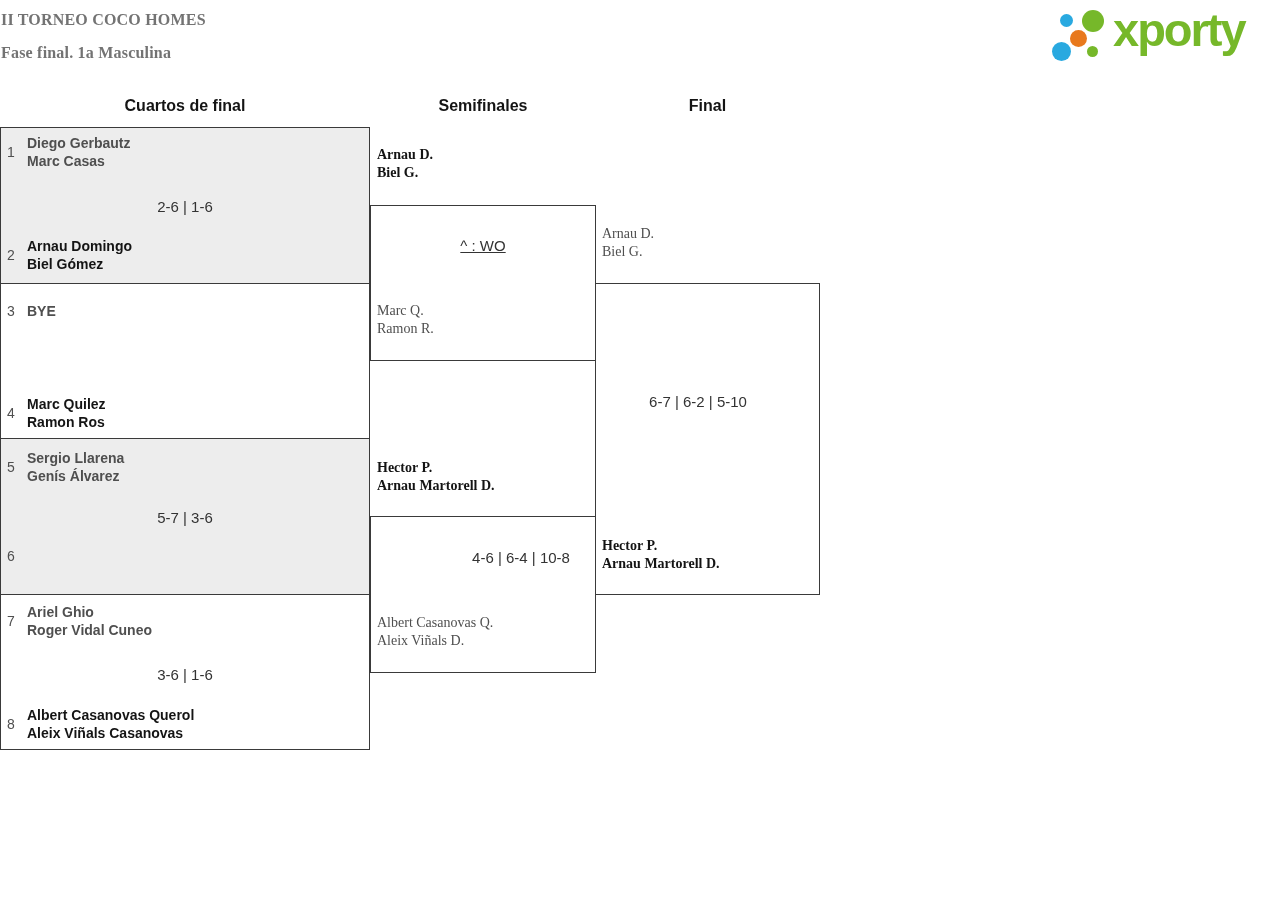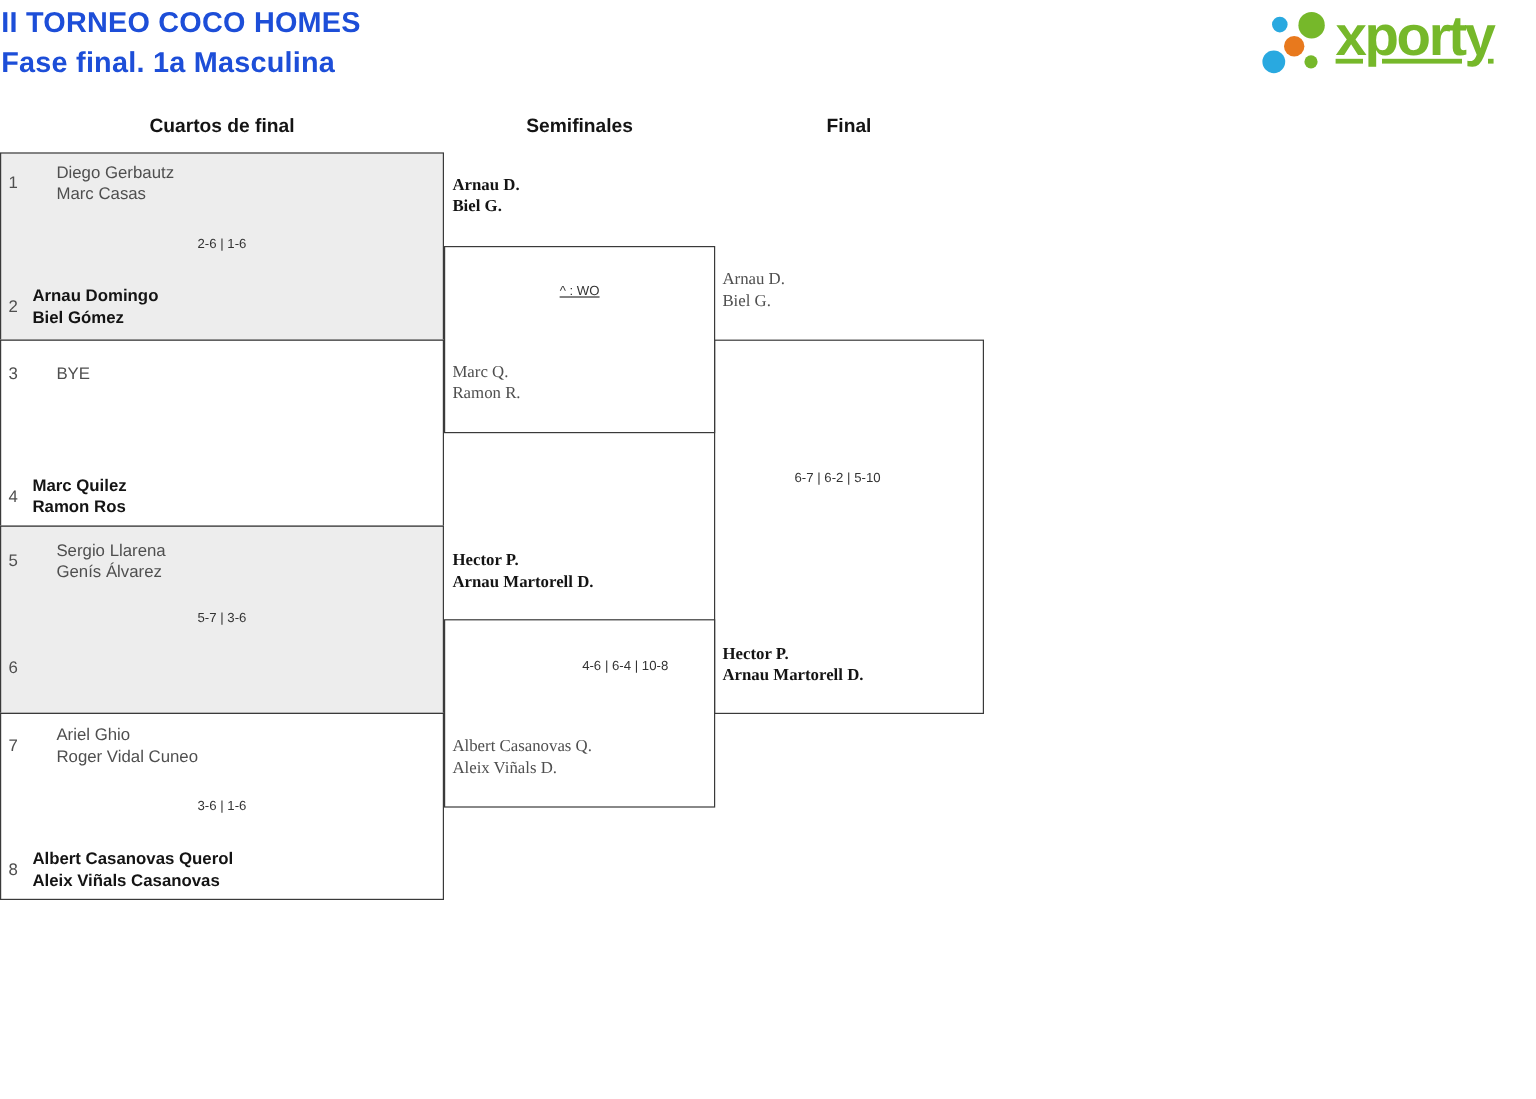--- a/index.html
+++ b/index.html
@@ -11,44 +11,44 @@
     height: 916px;
     background: #ffffff;
     overflow: hidden;
   }
 
   
   .title {
     position: absolute;
     left: 1px;
     top: 3px;
-    font-size: 24px;
+    font-size: 16px;
     font-weight: 700;
     line-height: 33px;
-    color: #1d4ed8;
+    color: #737373;
     letter-spacing: 0.2px;
+    font-family: Liberation Serif, serif;
   }
 
   
   .logo { position: absolute; left: 1045px; top: 0; width: 235px; height: 70px; }
   .dot { position: absolute; border-radius: 50%; }
   .dot-blue-sm   { left: 15px; top: 14px; width: 13px; height: 13px; background: #29a9e0; }
   .dot-green-lg  { left: 37px; top: 10px; width: 22px; height: 22px; background: #76b82a; }
   .dot-orange    { left: 25px; top: 30px; width: 17px; height: 17px; background: #e8791d; }
   .dot-blue-lg   { left:  7px; top: 42px; width: 19px; height: 19px; background: #29a9e0; }
   .dot-green-sm  { left: 42px; top: 46px; width: 11px; height: 11px; background: #76b82a; }
   .logo-text {
     position: absolute;
     left: 68px;
     top: 2px;
     font-size: 47px;
     font-weight: 700;
     letter-spacing: -2px;
     color: #76b82a;
-    text-decoration: underline;
   }
 
   
   .round-header {
     position: absolute;
     top: 97px;
     text-align: center;
     font-size: 16px;
     font-weight: 700;
     color: #141414;
@@ -79,21 +79,21 @@
     align-items: center;
   }
   .seed {
     width: 20px;
     flex: 0 0 20px;
     font-size: 14px;
     color: #4f4f4f;
   }
   .names { font-size: 14px; line-height: 18px; }
   .names span { display: block; }
-  .p-normal .names { color: #4f4f4f; font-weight: 400; margin-left: 20px; }
+  .p-normal .names { color: #4f4f4f; font-weight: 700; }
   .p-winner .names { color: #141414; font-weight: 700; }
 
   .adv {
     position: absolute;
     font-size: 14px;
     line-height: 18px;
   }
   .adv span { display: block; font-family: Liberation Serif, serif; }
   .adv.p-normal { color: #4f4f4f; font-weight: 400; }
   .adv.p-winner { color: #141414; font-weight: 700; }
@@ -107,21 +107,21 @@
   .a-sf1b { left: 377px; top: 302px; }
   .a-sf2a { left: 377px; top: 459px; }
   .a-sf2b { left: 377px; top: 614px; }
   .a-fa   { left: 602px; top: 225px; }
   .a-fb   { left: 602px; top: 537px; }
 
   
   .score {
     position: absolute;
     text-align: center;
-    font-size: 11px;
+    font-size: 15px;
     color: #333333;
   }
   .s-qf { left: 0;     width: 370px; }
   .s-sf { left: 370px; width: 226px; }
   .s-f  { left: 595px; width: 206px; }
   .s-qf1 { top: 198px; }
   .s-qf3 { top: 509px; }
   .s-qf4 { top: 666px; }
   .s-sf1 { top: 237px; text-decoration: underline; }
   .s-sf2 { top: 549px; margin-left: 38px; }

